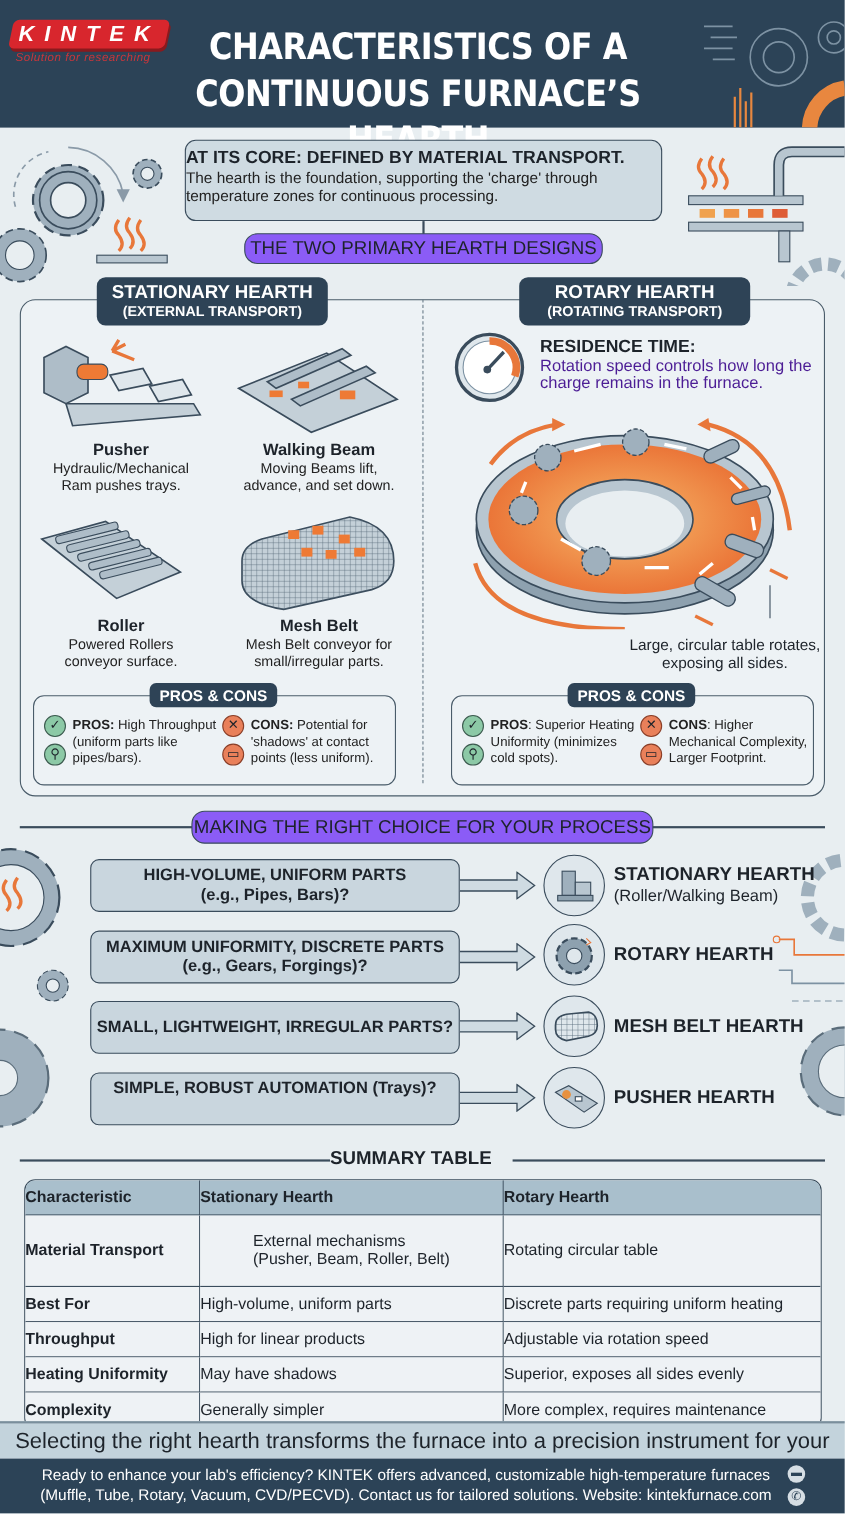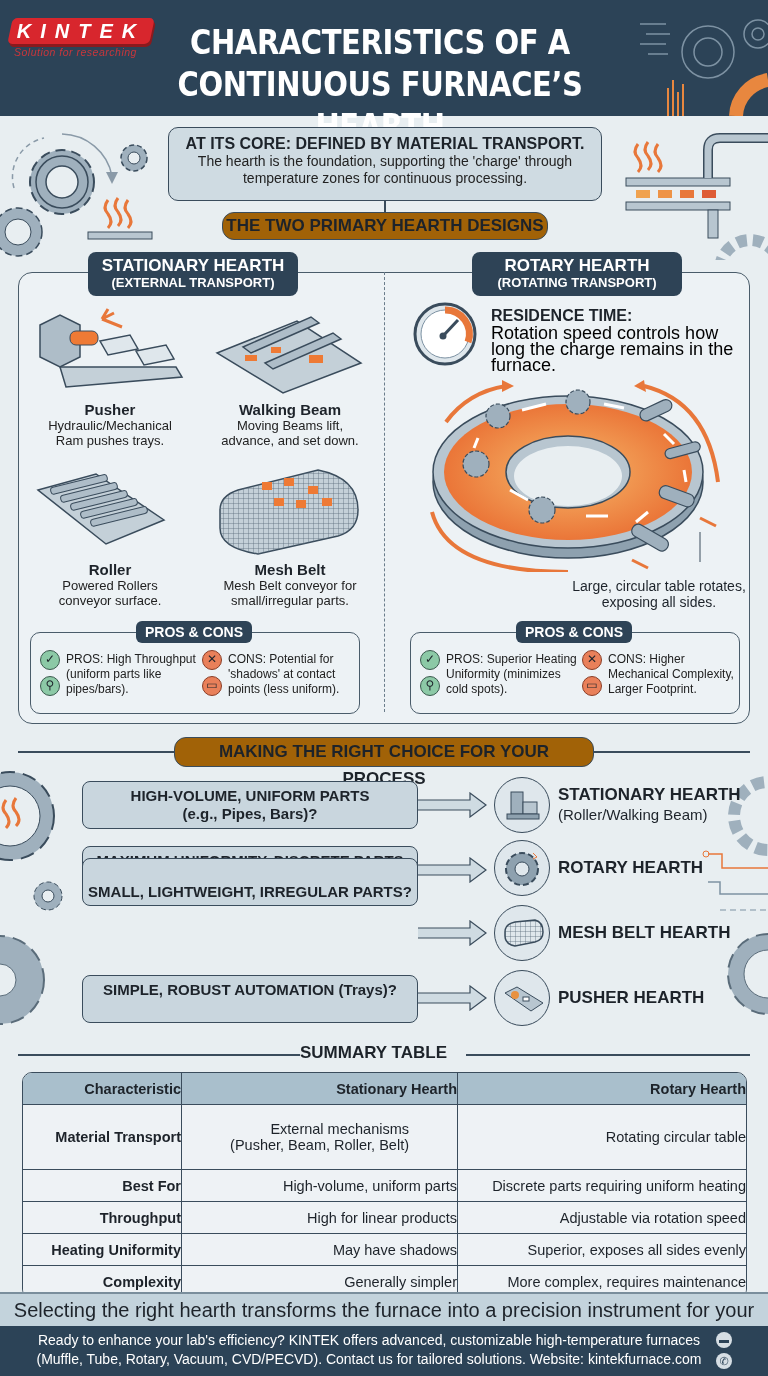--- a/index.html
+++ b/index.html
@@ -3,42 +3,42 @@
 <meta charset="utf-8">
 <style>
 *{box-sizing:border-box;margin:0;padding:0}
 body{width:768px;height:1376px;overflow:hidden;background:#e8eef1;font-family:"Liberation Sans",sans-serif;color:#1d232a;position:relative}
 .abs{position:absolute}
 .header{left:0;top:0;width:768px;height:116px;background:#2c4357}
 .logo{left:10px;top:18px;width:142px;height:26px;background:#d8262d;border-radius:5px;transform:skewX(-12deg);box-shadow:2px 3px 0 #8a1a1e}
 .logo span{display:block;text-align:center;color:#fff;font-weight:bold;font-style:italic;font-size:20px;letter-spacing:9px;line-height:26px;transform:skewX(12deg)}
 .logo-tag{left:14px;top:46px;font-size:10.5px;color:#c9363b;font-style:italic;letter-spacing:0.5px}
 .title{left:100px;top:22px;width:560px;text-align:center;color:#fff;font-weight:bold;font-size:33px;line-height:42px;font-family:"DejaVu Sans",sans-serif;letter-spacing:-0.5px;transform:scaleX(0.88)}
-.core{left:168px;top:127px;width:434px;height:74px;background:#cfdbe2;border:1.5px solid #3a4c5c;border-radius:10px;text-align:center;padding-top:6px}
+.core{left:168px;top:127px;width:434px;height:74px;background:#cfdbe2;border:1.5px solid #3a4c5c;border-radius:10px;padding-top:6px}
 .core h2{font-size:16px;font-weight:bold;line-height:19px}
 .core p{font-size:14px;line-height:17px;color:#222}
-.pill{background:#a16207;border:1.5px solid #3a4c5c;border-radius:12px;text-align:center;font-weight:bold}
+.pill{background:#8b5cf6;border:1.5px solid #3a4c5c;border-radius:12px;text-align:center;font-weight:normal}
 .dark-pill{background:#2e4356;color:#fff;border-radius:8px;text-align:center;font-weight:bold}
 .panel{border:1.5px solid #4a5c6a;border-radius:14px;background:#edf2f5}
 .cap{text-align:center;position:absolute}
 .cap b{display:block;font-size:15px;line-height:17px}
 .cap span{display:block;font-size:13px;line-height:15px;color:#222}
 .pc-box{border:1.5px solid #4a5c6a;border-radius:10px;background:#edf2f5;position:absolute}
 .pc-item{position:absolute;font-size:12px;line-height:15px;color:#222}
-.pc-item b{font-weight:normal}
+.pc-item b{font-weight:bold}
 .ic{position:absolute;width:20px;height:20px;border-radius:50%;border:1.5px solid #3b5a4e;text-align:center;font-size:12px;line-height:17px}
 .ic.g{background:#8cc9a6}
 .ic.r{background:#e9805a;border-color:#8a3e27}
 .q-box{position:absolute;left:82px;width:336px;height:48px;background:#c9d6de;border:1.5px solid #3a4c5c;border-radius:8px;text-align:center;font-weight:bold;font-size:15px;line-height:18px;padding-top:5px}
 .q-box span{font-weight:bold;display:block}
 .arrow{position:absolute;left:418px;width:70px;height:26px}
 .circ{position:absolute;left:494px;width:56px;height:56px;border-radius:50%;border:1.5px solid #3a4c5c;background:#dfe7ec}
 .ans{position:absolute;left:558px;font-weight:bold;font-size:17px;line-height:20px}
 .ans span{display:block;font-weight:normal;font-size:15px}
-table{position:absolute;left:22px;top:1072px;width:725px;border-collapse:separate;border-spacing:0;border:1.5px solid #3a4c5c;border-radius:10px;overflow:hidden;font-size:14.5px;text-align:right}
+table{position:absolute;left:22px;top:1072px;width:725px;border-collapse:separate;border-spacing:0;border:1.5px solid #3a4c5c;border-radius:10px;overflow:hidden;font-size:14.5px;text-align:left}
 th{background:#a9bfcc;height:32px;font-weight:bold;border-right:1px solid #3a4c5c;border-bottom:1px solid #3a4c5c}
 td{height:32px;border-right:1px solid #3a4c5c;border-bottom:1px solid #3a4c5c;background:#eef2f5;line-height:16px}
 td:last-child,th:last-child{border-right:none}
 tr:last-child td{border-bottom:none}
 td.k{font-weight:bold}
 .hline{position:absolute;height:1.5px;background:#3a4c5c}
 .tagline{left:0;top:1292px;width:768px;height:34px;background:#c3d3dc;border-top:2px solid #7a8e9c;text-align:center;font-size:20px;line-height:32px}
 .footer{left:0;top:1326px;width:768px;height:50px;background:#2c4357;color:#fff;text-align:center;font-size:14px;line-height:19px;padding-top:5px;padding-right:30px}
 </style>
 </head>
@@ -198,21 +198,21 @@
 </div>
 <svg class="abs" style="left:412px;top:300px" width="70" height="70">
   <circle cx="33" cy="34" r="30" fill="#dfe7ec" stroke="#3a4c5c" stroke-width="3"></circle>
   <circle cx="33" cy="34" r="24" fill="#fff" stroke="#7d92a3" stroke-width="1"></circle>
   <path d="M33 10 A24 24 0 0 1 56 42" stroke="#e8773a" stroke-width="7" fill="none"></path>
   <line x1="31" y1="36" x2="46" y2="20" stroke="#3a4c5c" stroke-width="3"></line>
   <circle cx="31" cy="36" r="3.5" fill="#3a4c5c"></circle>
 </svg>
 <div class="abs" style="left:491px;top:307px;width:250px">
   <div style="font-weight:bold;font-size:16px;line-height:18px">RESIDENCE TIME:</div>
-  <div style="font-size:18px;line-height:16px;color:#000000">Rotation speed controls how long the charge remains in the furnace.</div>
+  <div style="font-size:15px;line-height:16px;color:#4c1d95">Rotation speed controls how long the charge remains in the furnace.</div>
 </div>
 
 <svg class="abs" style="left:418px;top:372px" width="340" height="200">
   <defs>
     <radialGradient id="hot" cx="50%" cy="50%" r="60%">
         <stop offset="0" stop-color="#f7b96a"></stop>
         <stop offset="1" stop-color="#e8682e"></stop>
       </radialGradient>
   </defs>
   <path d="M28 50 Q50 20 88 14" stroke="#e8773a" stroke-width="4" fill="none"></path>
@@ -318,21 +318,21 @@
       <circle cx="27" cy="28" r="16" fill="#8ea1af" stroke="#3a4c5c" stroke-width="2" stroke-dasharray="6 3"></circle>
       <circle cx="27" cy="28" r="12" fill="#8ea1af"></circle>
       <circle cx="27" cy="28" r="7" fill="#dfe7ec" stroke="#3a4c5c"></circle>
       <path d="M38 12 l4 4 l-4 2" stroke="#e8773a" fill="none"></path>
     </svg>
 </div>
 <div class="ans" style="top:858px">
   <div>ROTARY HEARTH</div>
 </div>
 
-<div class="q-box" style="top:858px;padding-top:24px">
+<div class="q-box" style="top:910px;padding-top:14px">
   <div>SMALL, LIGHTWEIGHT, IRREGULAR PARTS?</div>
 </div>
 <svg class="arrow" style="top:920px" viewBox="0 0 70 26">
     <path d="M0 8 H52 V1 L68 13 L52 25 V18 H0" fill="#cfdbe2" stroke="#3a4c5c" stroke-width="1.2"></path>
   </svg>
 <div class="circ" style="top:905px">
   <svg width="56" height="56">
       <path d="M10 26 Q10 18 20 16 L40 14 Q48 16 48 26 Q48 34 40 36 L20 40 Q10 38 10 30 Z" fill="url(#mesh)" stroke="#3a4c5c" stroke-width="1.5"></path>
     </svg>
 </div>

